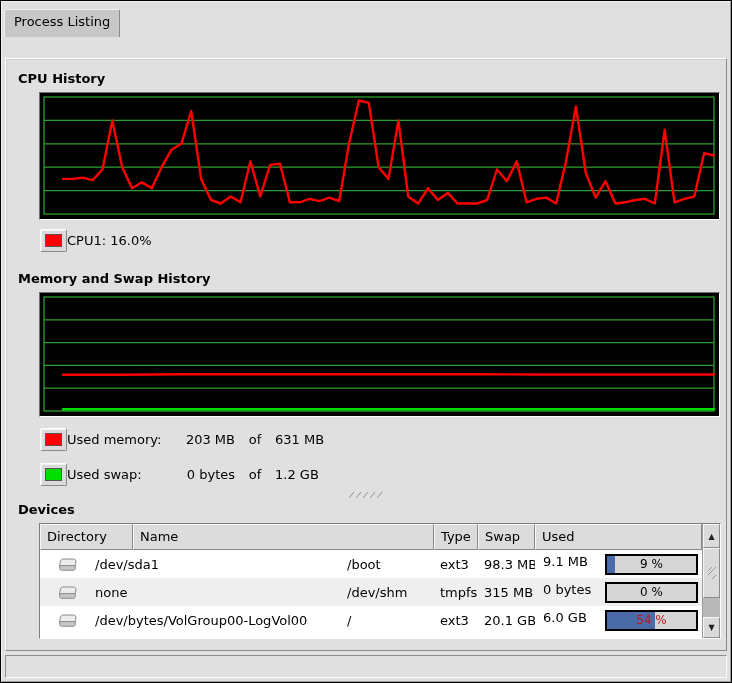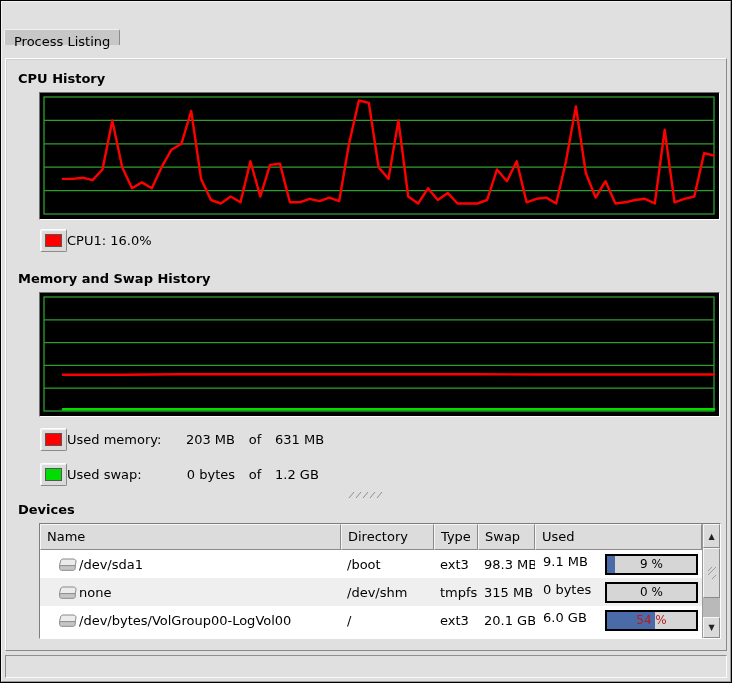--- a/index.html
+++ b/index.html
@@ -18,21 +18,21 @@
     height:26px; display:flex; align-items:center; padding-left:8px; gap:8px;
     border-bottom:1px solid #aeaeae; box-shadow:0 1px 0 #f4f4f4;
   }
   .menu-item { display:inline-block; padding:3px 8px; cursor:default; }
   .menu-item::first-letter { text-decoration:underline; }
   
   .tabs { position:relative; height:27px; padding-left:2px; display:flex; align-items:flex-end; }
   .tab {
     position:relative; padding:4px 9px 4px 9px; background:#c7c7c7;
     border:1px solid #8a8a8a; border-bottom:none; border-top-color:#efefef; border-left-color:#efefef;
-    border-radius:2px 2px 0 0; margin-right:1px; top:16px; height:16px;
+    border-radius:2px 2px 0 0; margin-right:1px; top:8px; height:28px;
   }
   .tab.active {
     background:#e0e0e0; top:0; height:27px; z-index:3; padding-top:6px;
     border-top-color:#fff; border-left-color:#fff;
   }
   .tab.active .tab-label { outline:1px dotted #444; outline-offset:2px; }
   
   .page {
     position:absolute; left:3px; right:3px; top:56px; bottom:30px;
     background:#e0e0e0; border:1px solid #8a8a8a; border-top-color:#fff; border-left-color:#fff;
@@ -68,21 +68,21 @@
   .dev-cols { width:662px; display:flex; flex-direction:column; }
   .dev-header { display:flex; height:26px; }
   .hcell {
     background:#dcdcdc; border:1px solid #8a8a8a; border-top-color:#f6f6f6; border-left-color:#f6f6f6;
     padding:4px 2px 2px 6px; white-space:nowrap; overflow:hidden;
   }
   .w-name{width:301px;} .w-dir{width:93px;} .w-type{width:44px;} .w-total{width:57px;} .w-used{width:167px;}
   .dev-row { display:flex; height:28px; align-items:center; background:#fff; }
   .dev-row.alt { background:#efefef; }
   .cell { padding-left:6px; white-space:nowrap; overflow:hidden; }
-  .cell-name { display:flex; align-items:center; padding-left:18px; gap:1px; }
+  .cell-name { display:flex; align-items:center; padding-left:18px; gap:17px; }
   .cell-used { display:flex; }
   .used-text { width:56px; padding-left:2px; }
   .bar {
     position:relative; width:93px; height:21px; margin-left:8px;
     background:#d6d6d6; border:2px solid #000;
   }
   .bar .fill { position:absolute; left:0; top:0; bottom:0; background:#4a6ba8; }
   .bar .bar-label { position:absolute; inset:0; text-align:center; font-size:12px; line-height:17px; }
   
   .vscroll { width:18px; background:#c9c9c9; display:flex; flex-direction:column; border-left:1px solid #9a9a9a; }
@@ -184,22 +184,22 @@
         </g>
       </svg>
     </div>
 
     <div class="section-title" style="margin-top:2px">Devices</div>
 
     <div class="devtable">
       <div class="dev-main">
         <div class="dev-cols">
           <div class="dev-header">
+            <div class="hcell w-dir">Directory</div>
             <div class="hcell w-name">Name</div>
-            <div class="hcell w-dir">Directory</div>
             <div class="hcell w-type">Type</div>
             <div class="hcell w-total">Swap</div>
             <div class="hcell w-used">Used</div>
           </div>
 
           <div class="dev-row">
             <div class="cell cell-name w-name">
               <svg width="20" height="15" viewBox="0 0 20 15">
                 <path d="M5,2 L15,2 C17,2 18.4,3.2 18,5 L17.2,8 C16.9,9.3 15.6,10 14,10 L4,10 C2.4,10 1.3,9 1.7,7.4 L2.6,4 C3,2.7 3.8,2 5,2 Z" fill="#ececec" stroke="#8a8a8a"></path>
                 <path d="M1.6,8.6 L17.4,8.6 L17.2,11.6 C17.1,12.7 16.3,13.3 15.1,13.3 L3.6,13.3 C2.5,13.3 1.8,12.7 1.7,11.6 Z" fill="#c6c6c6" stroke="#8a8a8a"></path>

